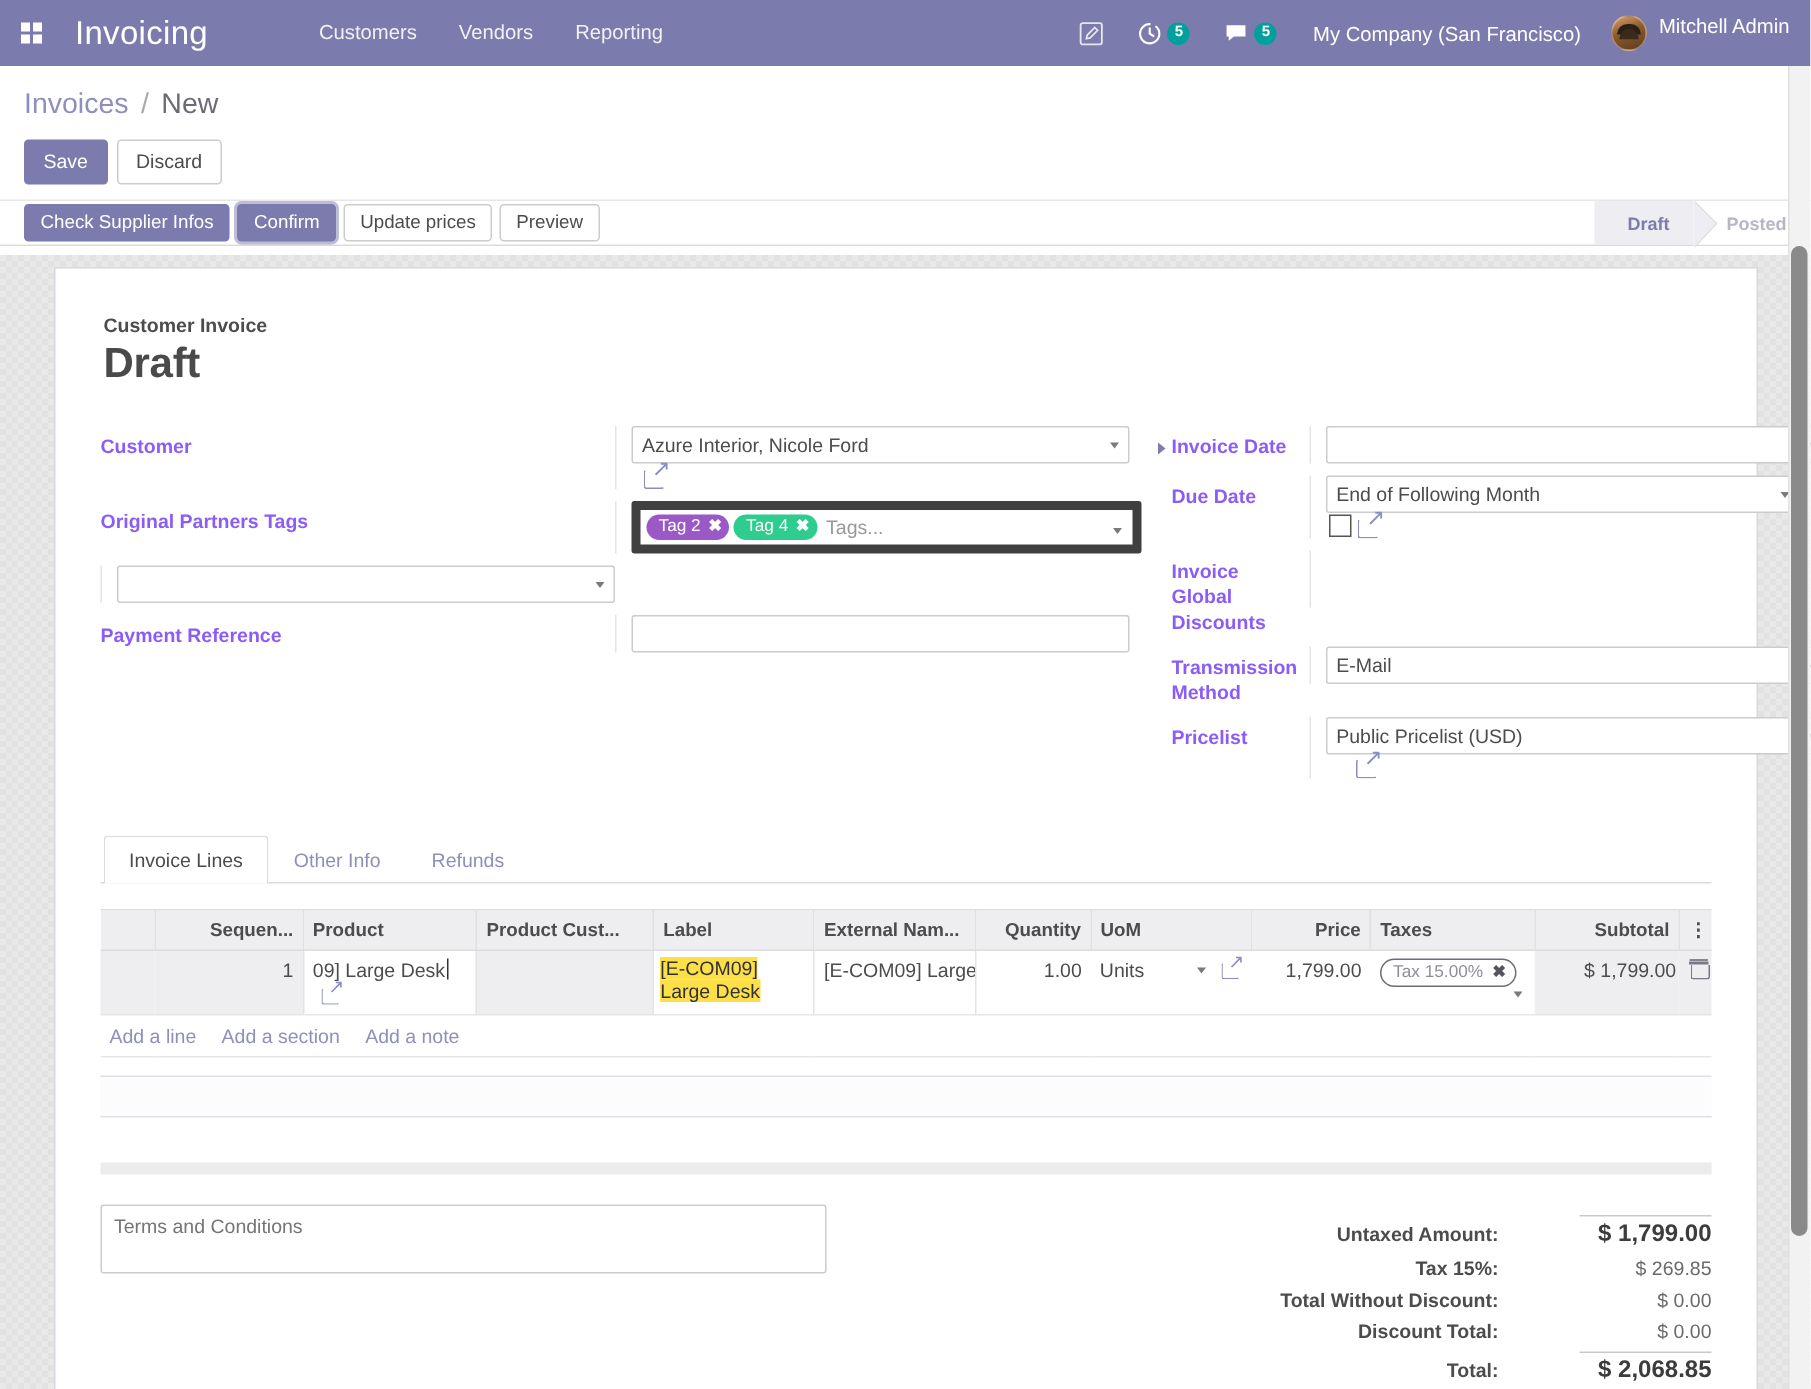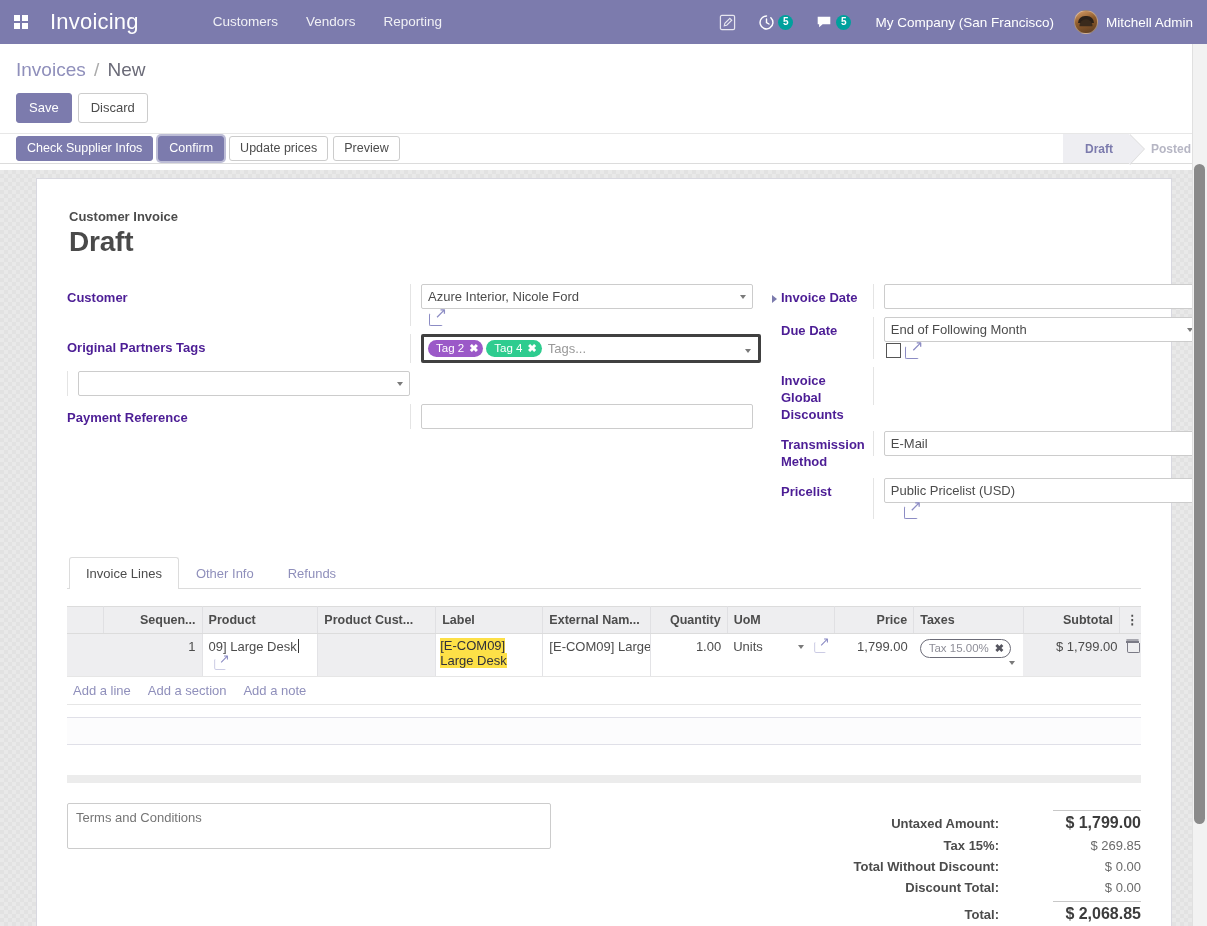--- a/index.html
+++ b/index.html
@@ -37,21 +37,21 @@
   .nav-icon-btn {
     position: relative; display: flex; align-items: center; justify-content: center;
     padding: 0 8px; height: 44px; cursor: pointer;
   }
   .badge {
     background: #00a09d; color: #fff; font-size: 10px; line-height: 14px;
     min-width: 15px; height: 15px; border-radius: 8px; text-align: center;
     padding: 0 4px; margin-left: 3px; font-weight: 700;
   }
   .company-name { color: #fff; font-size: 13.5px; padding: 0 10px; cursor: pointer; }
-  .user-menu { display: flex; align-items: center; padding-left: 4px; cursor: pointer; }
+  .user-menu { display: flex; padding-left: 4px; cursor: pointer; }
   .avatar {
     width: 24px; height: 24px; border-radius: 50%; overflow: hidden;
     background: linear-gradient(160deg,#d9a06b 0%,#8d5a2b 45%,#5b3c22 100%);
     position: relative; border: 1px solid rgba(255,255,255,.35);
   }
   .avatar::after {
     content:""; position:absolute; left:50%; top:52%; transform:translate(-50%,-40%);
     width:13px; height:7px; border-radius:50% 50% 0 0 / 100% 100% 0 0;
     background:#3a2a1c;
   }
@@ -125,21 +125,21 @@
   .doc-title { font-size: 28px; font-weight: bold; color: #4a4a4a; margin: 2px 0 26px 2px; letter-spacing:-.2px; }
 
   
   .form-groups { display: flex; align-items: flex-start; }
   .fgroup { display: table; border-collapse: collapse; }
   .fgroup-left { width: 540px; }
   .fgroup-right { width: 540px; margin-left: 20px; }
   .frow { display: table-row; }
   .flabel, .ffield { display: table-cell; vertical-align: top; padding-bottom: 8px; }
   .flabel {
-    font-size: 13px; font-weight: bold; color: #4c1d95; width: 162px;
+    font-size: 13px; font-weight: bold; color: #8b5cf6; width: 162px;
     padding-top: 5px; padding-right: 8px; line-height: 17px;
   }
   .flabel.req::before {
     content:""; display:inline-block; width:0; height:0; vertical-align: middle;
     border-left: 5px solid #7c7bad; border-top: 4px solid transparent; border-bottom: 4px solid transparent;
     margin-right: 4px; margin-left: -9px;
   }
   .fgroup-left .fcellwrap { border-left: 1px solid #e4e4e4; padding-left: 10px; }
   .fgroup-right .fcellwrap { border-left: 1px solid #e4e4e4; padding-left: 10px; }
 
@@ -166,21 +166,21 @@
   .ext-link::before {
     content:""; position:absolute; left:0; bottom:0; width: 12px; height: 11px;
     border: 1.6px solid #8c8cc4; border-top-color: transparent; border-right-color: transparent;
     border-radius: 2px;
   }
   .ext-link::after {
     content:"↗"; position:absolute; right:-1px; top:-5px; font-size: 15px; color: #8c8cc4; line-height: 15px;
   }
 
   .tags-input {
-    width: 340px; min-height: 27px; border: 3px solid #404040; border-radius: 2px; background:#fff;
+    width: 340px; min-height: 27px; border: 6px solid #404040; border-radius: 2px; background:#fff;
     display: flex; align-items: center; flex-wrap: wrap; padding: 2px 18px 2px 4px; position: relative;
   }
   .tag {
     display: inline-flex; align-items: center; color: #fff; border-radius: 11px;
     font-size: 11.5px; padding: 1px 5px 1px 8px; margin: 1px 3px 1px 0; line-height: 15px;
   }
   .tag .tag-x { font-size: 11px; margin-left: 5px; font-weight: bold; cursor: pointer; }
   .tags-ph { color: #999; font-size: 13px; padding-left: 3px; }
 
   .checkbox-sq {

